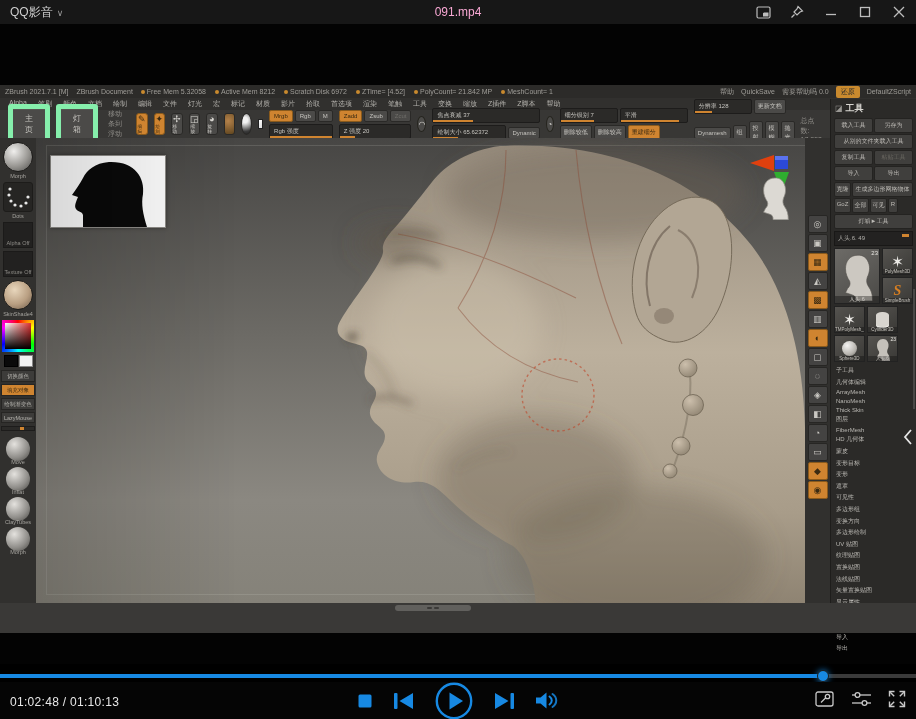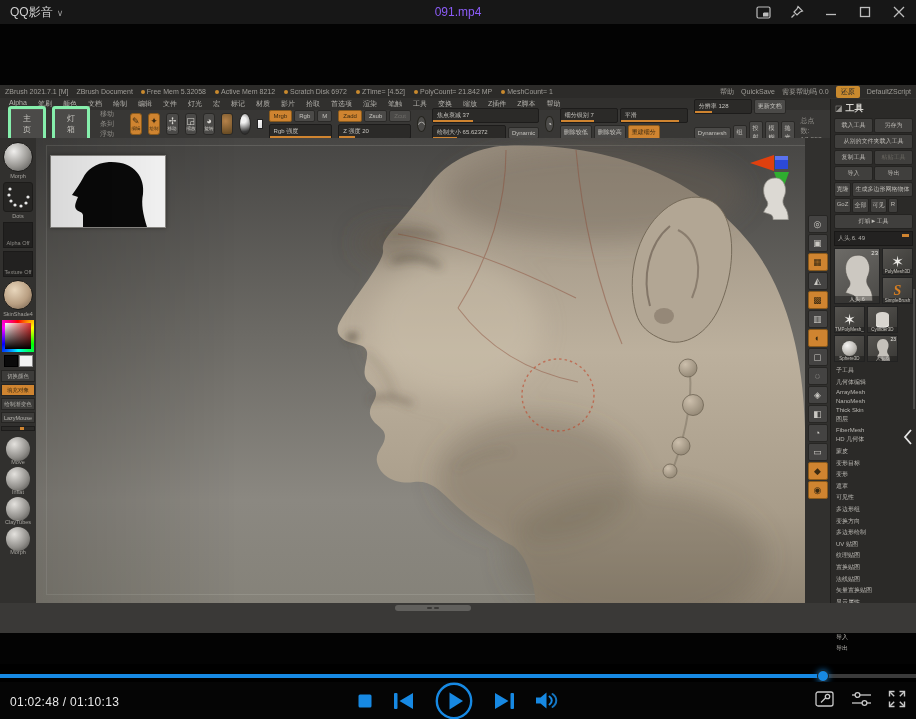--- a/index.html
+++ b/index.html
@@ -4,21 +4,21 @@
 <style>
   * { margin:0; padding:0; box-sizing:border-box; }
   html,body { background:#000; }
   body { font-family:"Liberation Sans", sans-serif; }
   #app { position:relative; width:916px; height:719px; background:#000; overflow:hidden; }
 
   
   .titlebar { position:absolute; left:0; top:0; width:916px; height:24px; background:#171717; display:flex; align-items:center; }
   .tb-left { position:absolute; left:10px; top:0; height:24px; display:flex; align-items:center; gap:4px; color:#cfcfcf; font-size:12px; cursor:default;justify-content:center; }
   .tb-caret { font-size:9px; color:#9a9a9a; margin-top:1px; }
-  .tb-title { position:absolute; left:0; right:0; top:0; height:24px; text-align:center; line-height:24px; color:#8b5cf6; font-size:12px; pointer-events:none; }
+  .tb-title { position:absolute; left:0; right:0; top:0; height:24px; text-align:center; line-height:24px; color:#f9a8d4; font-size:12px; pointer-events:none; }
   .tb-btns { position:absolute; right:0; top:0; height:24px; display:flex; }
   .tb-btn { width:34px; height:24px; display:flex; align-items:center; justify-content:center; color:#c0c0c0; cursor:pointer; }
   .tb-btn svg { display:block; }
 
   
   .video-black { position:absolute; left:0; top:24px; width:916px; height:640px; background:#030303; }
 
   
   .zb { position:absolute; left:0; top:85px; width:916px; height:548px; background:#31302e; font-size:7px; color:#b9b7b2; }
   .zb-infobar { position:absolute; left:0; top:0; width:916px; height:13px; background:#2c2b29; display:flex; align-items:center; gap:8px; padding:0 5px; font-size:7px; color:#9f9d98; white-space:nowrap; overflow:hidden; }
@@ -26,21 +26,21 @@
   .zb-stat { display:flex; align-items:center; gap:2px; }
   .zb-stat i { width:4px; height:4px; border-radius:50%; background:#c98a2e; font-style:normal; }
   .zb-info-right { margin-left:auto; display:flex; align-items:center; gap:7px; }
   .zb-restore { background:#c98a2e; color:#2a2a2a; padding:1px 5px; border-radius:2px; }
   .zb-menubar { position:absolute; left:0; top:13px; width:916px; height:11px; display:flex; gap:1px; padding-left:4px; background:#31302e; }
   .zb-menu { padding:1px 5px; color:#b4b2ad; font-size:7px; cursor:pointer; }
   .zb-coords { position:absolute; left:3px; top:24px; font-size:6px; color:#7e7c78; }
 
   
   .shelf { position:absolute; left:0; top:25px; width:830px; height:28px; background:#383735; display:flex; align-items:center; gap:6px; padding:0 4px 0 8px; }
-  .sh-btn { background:#4b4a48; border:3px solid #86efac; border-radius:3px; color:#c6c4bf; font-size:8px; padding:4px 12px; cursor:pointer; box-shadow:0 1px 0 rgba(255,255,255,.06) inset; }
+  .sh-btn { background:#4b4a48; border:5px solid #86efac; border-radius:3px; color:#c6c4bf; font-size:8px; padding:4px 12px; cursor:pointer; box-shadow:0 1px 0 rgba(255,255,255,.06) inset; }
   .sh-hint { color:#8f8d88; font-size:7px; margin:0 4px; }
   .sh-ico { width:24px; height:22px; border-radius:3px; background:#4b4a48; border:1px solid #2a2927; display:flex; flex-direction:column; align-items:center; justify-content:center; color:#d6d4cf; cursor:pointer; font-size:9px; line-height:1; }
   .sh-ico small { font-size:5px; color:inherit; transform:scale(.9); }
   .sh-ico.on { background:#cf8430; color:#3a2a12; border-color:#8a5a1c; }
   .sh-brush { width:24px; height:22px; border-radius:3px; background:#7a5a2e; border:1px solid #2a2927; cursor:pointer; background:radial-gradient(circle at 35% 35%, #b5824a, #5f451f); }
   .sh-sphere { width:22px; height:22px; border-radius:50%; background:radial-gradient(circle at 32% 30%, #f2f2f2 0 18%, #cfcfcf 30%, #3a3a3a 75%, #222); border:1px solid #2a2927; cursor:pointer; }
   .stack { display:flex; flex-direction:column; gap:2px; justify-content:center; }
   .rowflex { display:flex; gap:2px; align-items:center; }
   .pill { background:#4b4a48; border:1px solid #2a2927; border-radius:2px; font-size:6px; color:#c6c4bf; padding:2px 4px; cursor:pointer; }
   .pill.on { background:#cf8430; color:#3a2a12; border-color:#8a5a1c; }

